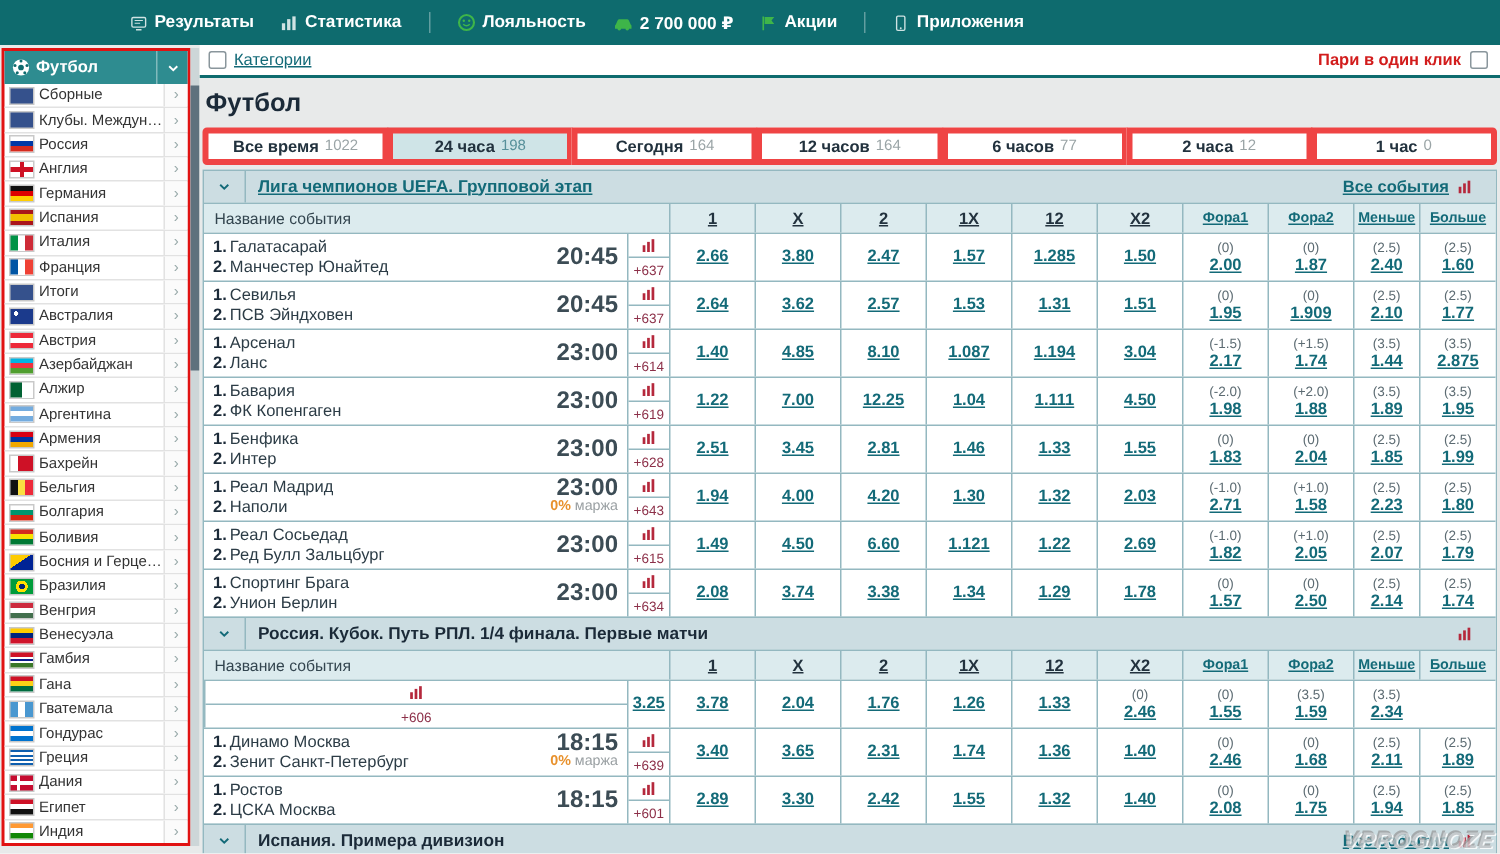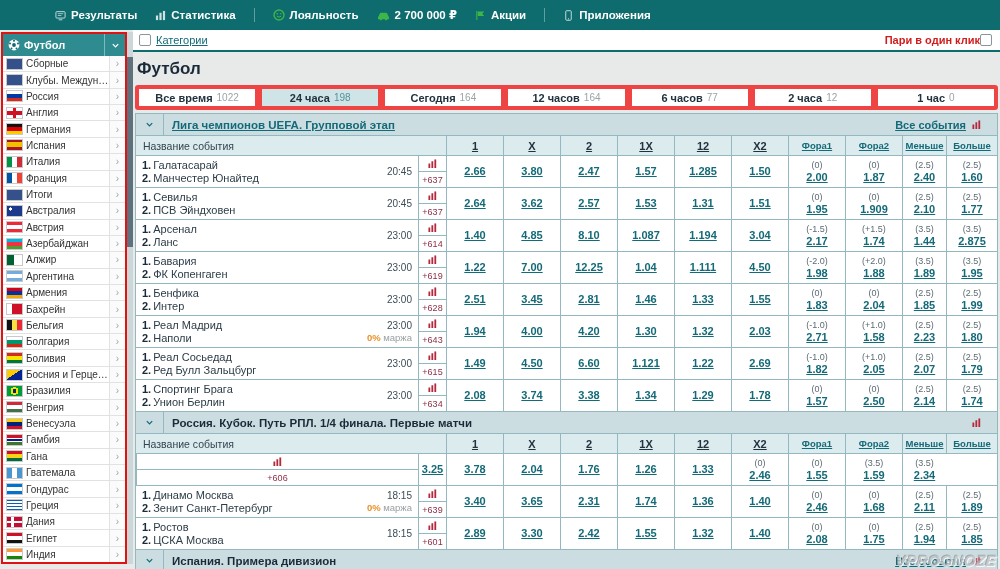--- a/index.html
+++ b/index.html
@@ -1,21 +1,21 @@
 <!DOCTYPE html>
 <html><head>
 <meta charset="utf-8">
 <style>
   html,body{margin:0;padding:0;}
   body{font-family:"Liberation Sans","DejaVu Sans",sans-serif;background:#e8eaea;}
   #app{position:relative;width:1000px;height:569px;overflow:hidden;background:#e8eaea;}
 
   
   .topbar{position:absolute;left:0;top:0;width:1000px;height:30px;background:#0e6b6e;display:flex;align-items:center;}
-  .tb-menu{display:flex;align-items:center;padding-left:55px;gap:18px;}
+  .tb-menu{display:flex;align-items:center;padding-left:87px;gap:18px;}
   .tb-item{display:flex;align-items:center;gap:5px;color:#fff;font-size:11.5px;font-weight:bold;cursor:pointer;white-space:nowrap;}
   .tb-item .icon{display:inline-flex;color:#cfe3e3;}
   .tb-item.ic-loyalty .icon,.tb-item.ic-car .icon,.tb-item.ic-promo .icon{color:#3eb549;}
   .tb-sep{width:1px;height:14px;background:rgba(255,255,255,.35);}
 
   
   .sidebar{position:absolute;left:1px;top:32px;width:126px;height:532px;box-sizing:border-box;border:2px solid #e11212;background:#fff;display:flex;flex-direction:column;}
   .sb-head{height:22px;flex:0 0 22px;background:#2e8c90;color:#fff;display:flex;align-items:center;font-size:11px;font-weight:bold;}
   .sb-head .icon{display:inline-flex;margin:0 4px 0 5px;}
   .sb-head-label{flex:1;overflow:hidden;white-space:nowrap;}
@@ -60,21 +60,21 @@
 
   
   .gutter{position:absolute;left:127px;top:32px;width:6px;height:532px;background:#cdd6d8;}
   .gutter .thumb{position:absolute;left:0;top:25px;width:6px;height:190px;background:#5e717d;}
 
   
   .main{position:absolute;left:133px;top:30px;width:867px;height:539px;background:#e8eaea;overflow:hidden;}
   .cats-row{height:20px;background:#fff;border-bottom:2px solid #0e6b6e;display:flex;align-items:center;justify-content:space-between;padding:0 8px 0 6px;}
   .cats-left{display:flex;align-items:center;gap:5px;}
   .cats-link{color:#136a78;font-size:11px;text-decoration:underline;cursor:pointer;}
-  .one-click{display:flex;align-items:flex-end;gap:0;color:#d21c1c;font-size:11px;font-weight:bold;cursor:pointer;}
+  .one-click{display:flex;align-items:flex-end;gap:6px;color:#d21c1c;font-size:11px;font-weight:bold;cursor:pointer;}
   .cb{width:10px;height:10px;border:1px solid #8a969c;background:#fff;border-radius:2px;display:inline-block;cursor:pointer;}
 
   .page-title{font-size:17px;font-weight:bold;color:#1b2a38;margin:7px 0 6px 4px;}
 
   .tabs{display:flex;margin:0 2px;}
   .tab{flex:1;height:17px;box-sizing:content-box;background:#fff;border:4px solid #ef4444;margin-left:-1px;display:flex;align-items:center;justify-content:center;gap:4px;cursor:pointer;}
   .tab:first-child{margin-left:0;border-radius:3px 0 0 3px;}
   .tab:last-child{border-radius:0 3px 3px 0;}
   .tab.sel{background:#cfe4e7;}
   .tab-lbl{font-size:11px;font-weight:bold;color:#22323e;}
@@ -96,21 +96,21 @@
   .ch-name{grid-column:1/3;display:flex;align-items:center;padding-left:7px;font-size:10.5px;color:#33454f;}
   .ch-col{display:flex;align-items:center;justify-content:center;border-left:1px solid #94b8c0;font-size:11px;font-weight:bold;color:#22323e;text-decoration:underline;cursor:pointer;}
   .ch-col.sm{font-size:9.5px;color:#136a78;}
 
   .ev-row{height:31px;background:#fff;}
   .name-cell{display:flex;align-items:center;justify-content:space-between;padding:0 6px 0 6px;overflow:hidden;}
   .teams{display:flex;flex-direction:column;justify-content:flex-end;line-height:12.5px;overflow:hidden;}
   .team{font-size:11px;color:#2c3c46;white-space:nowrap;overflow:hidden;}
   .team b{color:#1b2a38;margin-right:2px;}
   .meta{display:flex;flex-direction:column;align-items:flex-end;justify-content:center;line-height:12px;flex:0 0 auto;}
-  .time{font-size:10px;color:#3c4c55;}
+  .time{font-size:16px;color:#3c4c55;font-weight:bold;}
   .margin{font-size:9.5px;white-space:nowrap;}
   .margin .mv{color:#e8912c;font-weight:bold;}
   .margin .mw{color:#9aa0a3;}
   .icell{border-left:1px solid #94b8c0;display:flex;flex-direction:column;align-items:stretch;}
   .icell .ichart{flex:1;display:flex;align-items:center;justify-content:center;border-bottom:1px solid #94b8c0;}
   .icell .more{flex:1;display:flex;align-items:center;justify-content:center;font-size:9px;color:#8c2f48;cursor:pointer;}
   .odd-cell{border-left:1px solid #94b8c0;display:flex;flex-direction:column;align-items:center;justify-content:center;line-height:11.5px;cursor:pointer;}
   .odd{font-size:11px;font-weight:bold;color:#136a78;text-decoration:underline;}
   .line{font-size:9px;color:#5c6b72;}
 

